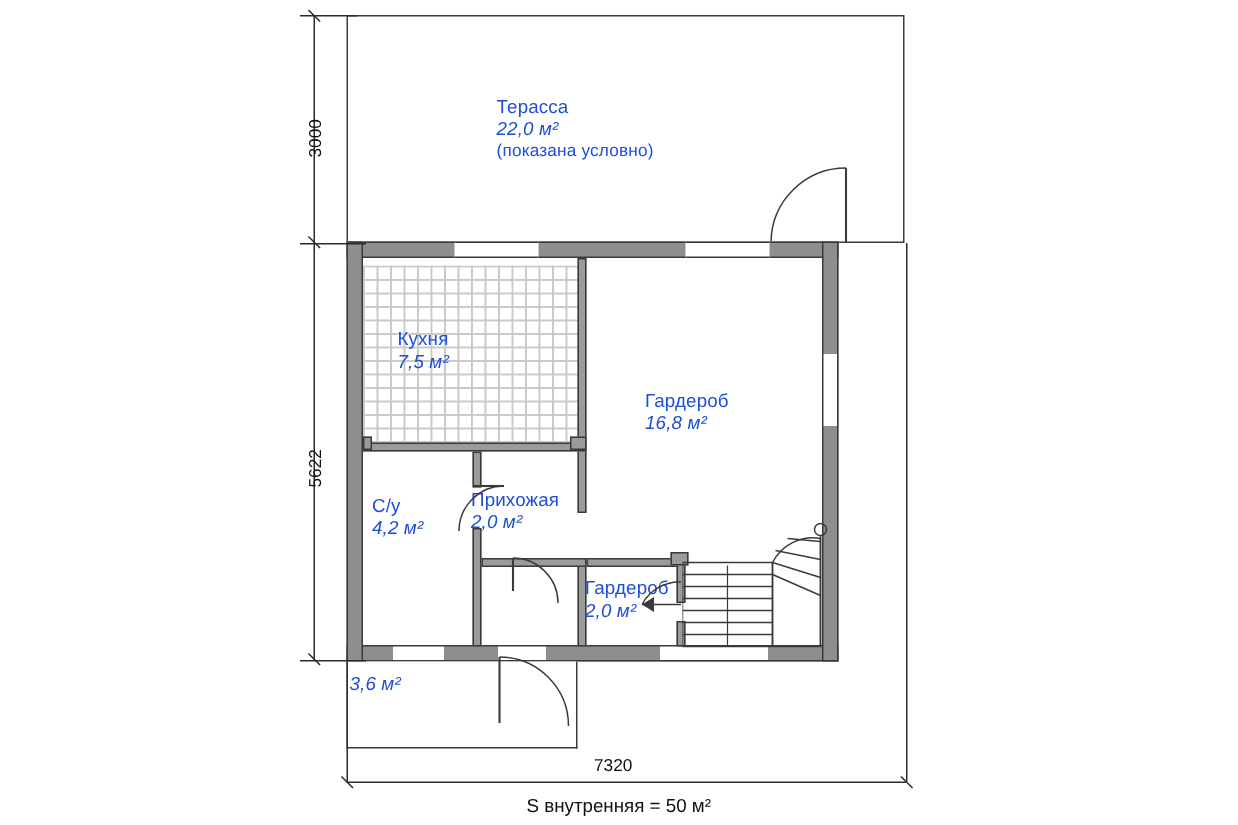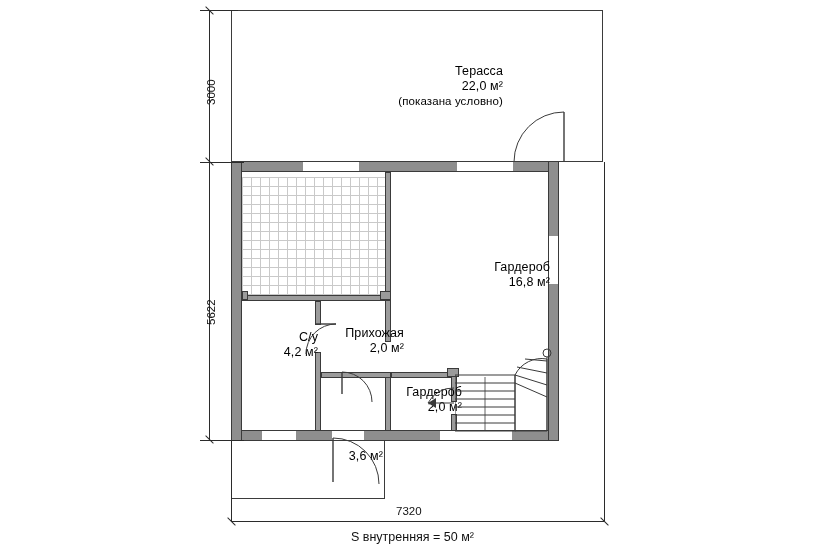--- a/index.html
+++ b/index.html
@@ -16,29 +16,29 @@
   }
   #stage {
     position: relative;
     width: 825px;
     height: 550px;
   }
 
   
   .lbl {
     position: absolute;
-    text-align: right;
+    text-align: left;
     font-size: 12.5px;
     line-height: 15px;
-    color: #000000;
+    color: #1d4ed8;
     white-space: nowrap;
     letter-spacing: 0.1px;
   }
   .lbl .name { display: block; }
-  .lbl .area { display: block; }
+  .lbl .area { display: block; font-style: italic; }
   .lbl .note { display: block; font-size: 11.5px; }
 
   
   .terrace-outline {
     position: absolute;
     left: 231px;
     top: 10px;
     width: 372px;
     height: 152px;
     border: 1.6px solid #3b3b3b;
@@ -215,20 +215,24 @@
 
   <div class="part" style="left:321px; top:372px; width:70px; height:6px;"></div>
 
   <div class="part" style="left:391px; top:372px; width:66px; height:6px;"></div>
   <div class="part" style="left:451px; top:372px; width:6px; height:30px;"></div>
   <div class="part" style="left:451px; top:414px; width:6px; height:17px;"></div>
 
   <div class="part" style="left:380px; top:291px; width:11px; height:9px;"></div>
   <div class="part" style="left:447px; top:368px; width:12px; height:9px;"></div>
 
+  <div class="lbl" style="left:265px; top:219px; width:100px;">
+    <span class="name">Кухня</span>
+    <span class="area">7,5 м²</span>
+  </div>
 
   <div class="lbl" style="left:430px; top:260px; width:120px;">
     <span class="name">Гардероб</span>
     <span class="area">16,8 м²</span>
   </div>
 
   <div class="lbl" style="left:248px; top:330px; width:70px;">
     <span class="name">С/у</span>
     <span class="area">4,2 м²</span>
   </div>

